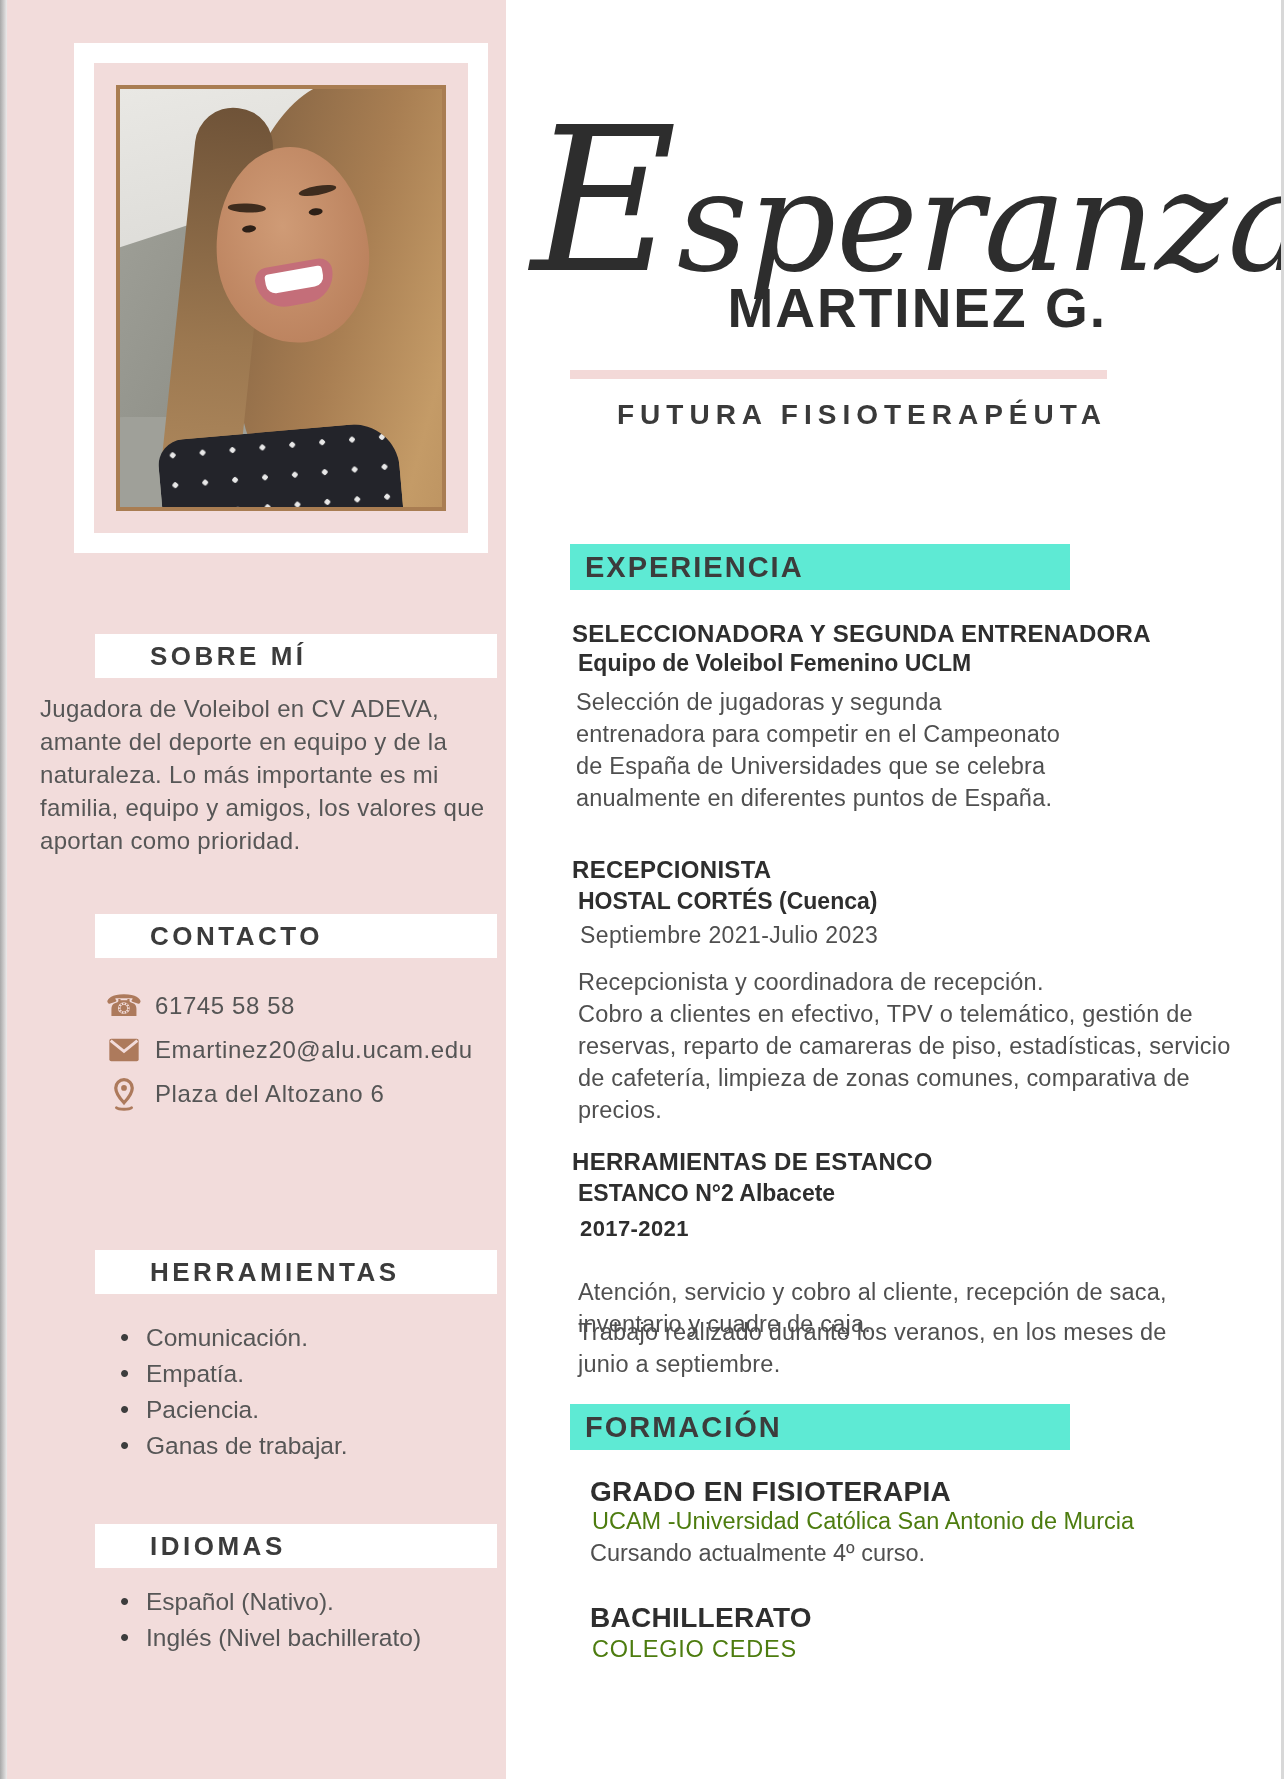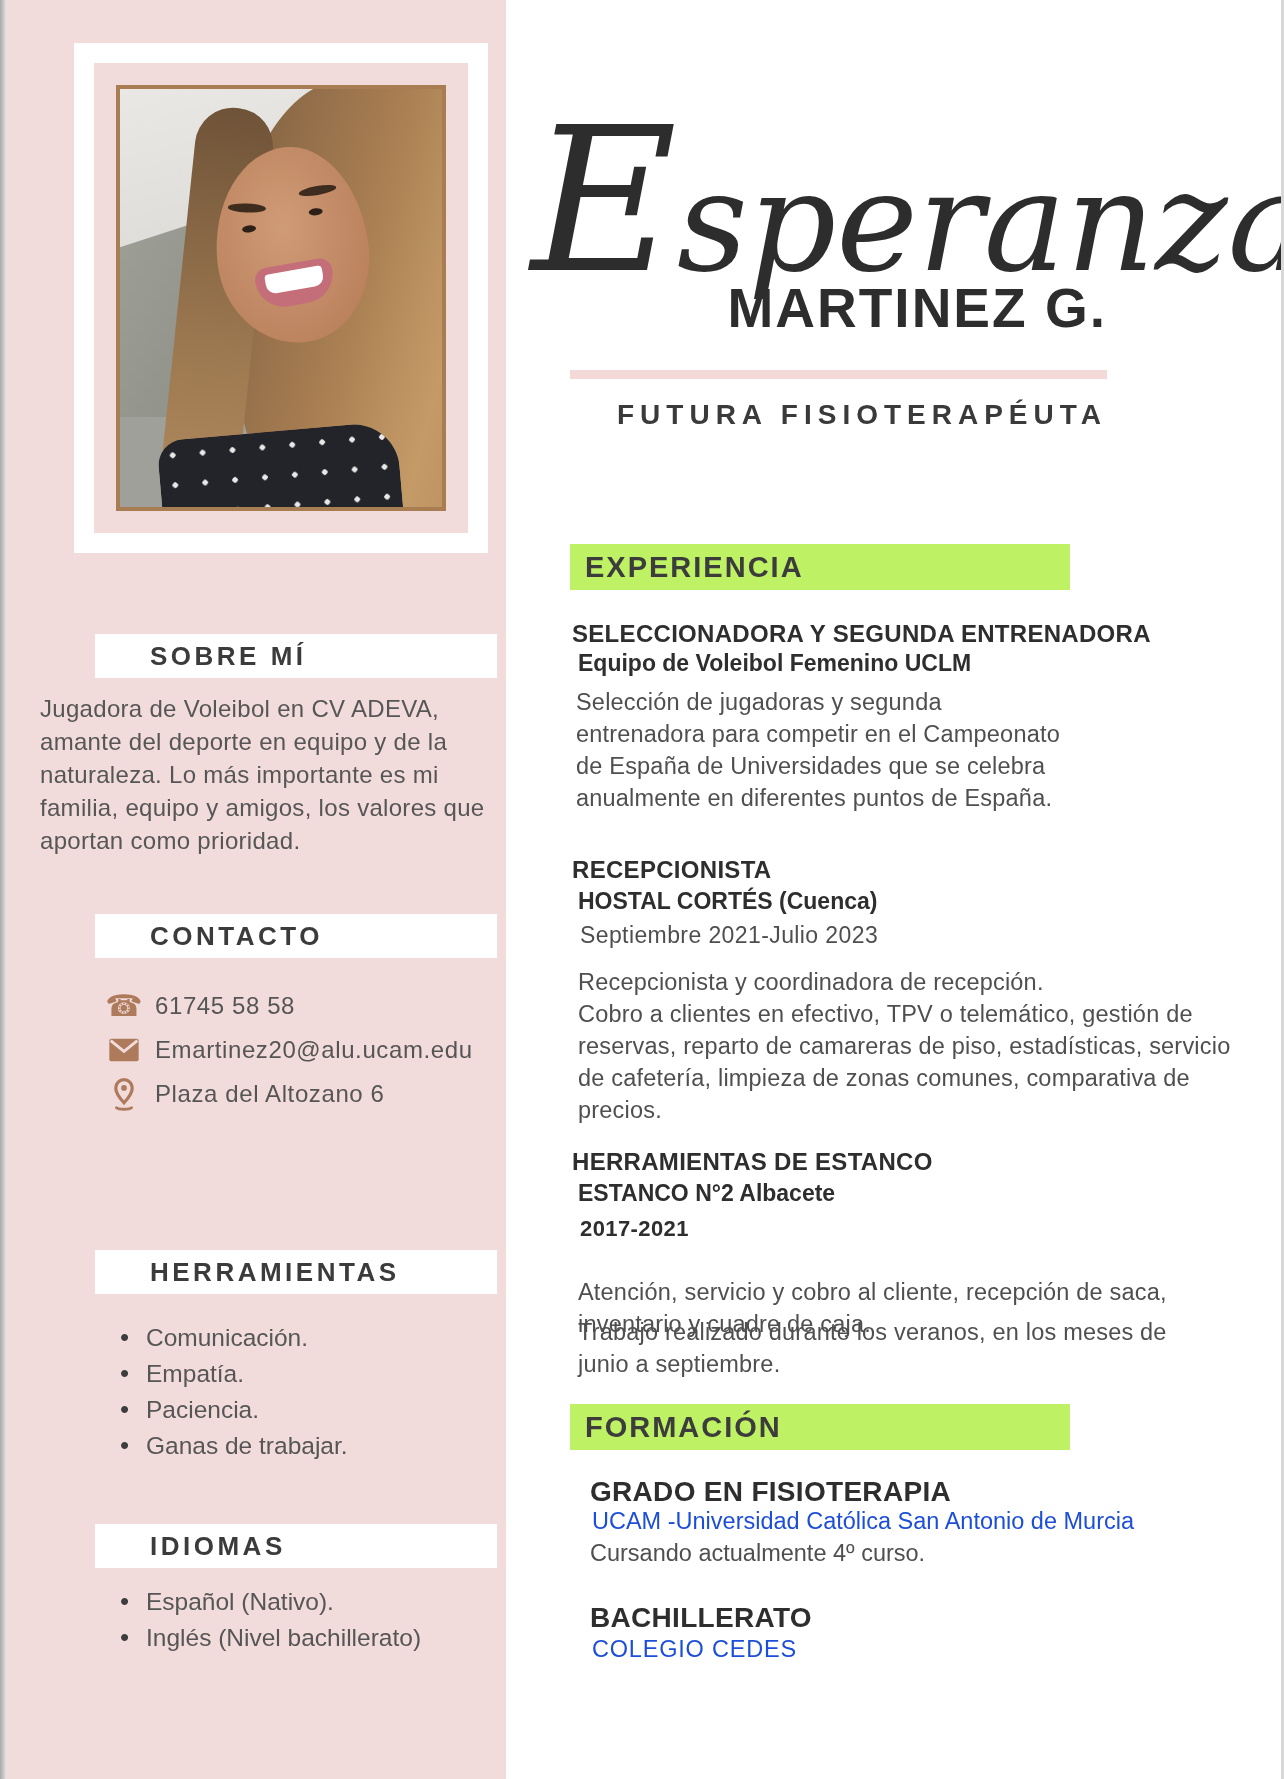--- a/index.html
+++ b/index.html
@@ -58,39 +58,39 @@
   
   .name-script{position:absolute;left:515px;top:70px;width:745px;margin:16px;
     font-family:"DejaVu Serif",serif;font-style:italic;font-weight:normal;
     font-size:138px;line-height:1.15;color:#2d2d2d;text-align:center;}
   .name-script::first-letter{font-size:1.45em;}
   .name-last{position:absolute;left:570px;top:276px;width:537px;margin:0;
     font-size:55px;font-weight:bold;letter-spacing:2px;color:#2d2d2d;text-align:right;}
   .divider{position:absolute;left:570px;top:370px;width:537px;height:9px;background:#f3d9d8;}
   .subtitle{position:absolute;left:570px;top:399px;width:537px;text-align:right;
     font-size:28px;font-weight:bold;letter-spacing:6px;color:#3a3a3a;}
-  .section-bar{position:absolute;left:570px;width:500px;height:46px;background:#bef264;
+  .section-bar{position:absolute;left:570px;width:500px;height:46px;background:#5eead4;
     line-height:46px;padding-left:15px;font-size:29px;font-weight:bold;letter-spacing:2px;color:#3c3c3c;}
   .section-bar.exp{top:544px;} .section-bar.edu{top:1404px;}
   .role{position:absolute;left:572px;margin:0;font-size:24px;font-weight:bold;color:#2e2e2e;letter-spacing:0.3px;}
   .r1{top:620px;} .r2{top:856px;} .r3{top:1148px;}
   .org{position:absolute;left:578px;margin:0;font-size:23px;font-weight:bold;color:#2e2e2e;}
   .o1{top:650px;} .o2{top:888px;} .o3{top:1180px;}
   .jdate{position:absolute;left:580px;margin:0;font-size:23px;color:#4e4e4e;letter-spacing:0.4px;}
   .d2{top:922px;}
   .d3{top:1216px;font-weight:bold;color:#2e2e2e;font-size:22px;}
   .jdesc{position:absolute;margin:0;font-size:23.5px;line-height:32px;color:#4f4f4f;letter-spacing:0.2px;}
   .p1a{left:576px;top:686px;width:500px;}
   .p2a{left:578px;top:966px;width:655px;}
   .p2b{left:578px;top:998px;width:655px;}
   .p3a{left:578px;top:1252px;width:630px;margin-top:24px;}
   .p3b{left:578px;top:1316px;width:630px;}
   .edegree{position:absolute;left:590px;margin:0;font-size:28px;font-weight:bold;color:#2e2e2e;letter-spacing:0.3px;}
   .g1{top:1476px;} .g2{top:1602px;}
-  .eschool{position:absolute;left:592px;margin:0;font-size:23.5px;color:#1d4ed8;white-space:nowrap;}
+  .eschool{position:absolute;left:592px;margin:0;font-size:23.5px;color:#4d7c0f;white-space:nowrap;}
   .s1{top:1508px;} .s2{top:1636px;letter-spacing:0.8px;}
   .edetail{position:absolute;left:590px;top:1540px;margin:0;font-size:23.5px;color:#4f4f4f;}
 </style>
 </head>
 <body>
 
 <div class="page">
 
   <aside class="sidebar">
     <div class="edge-strip"></div>

